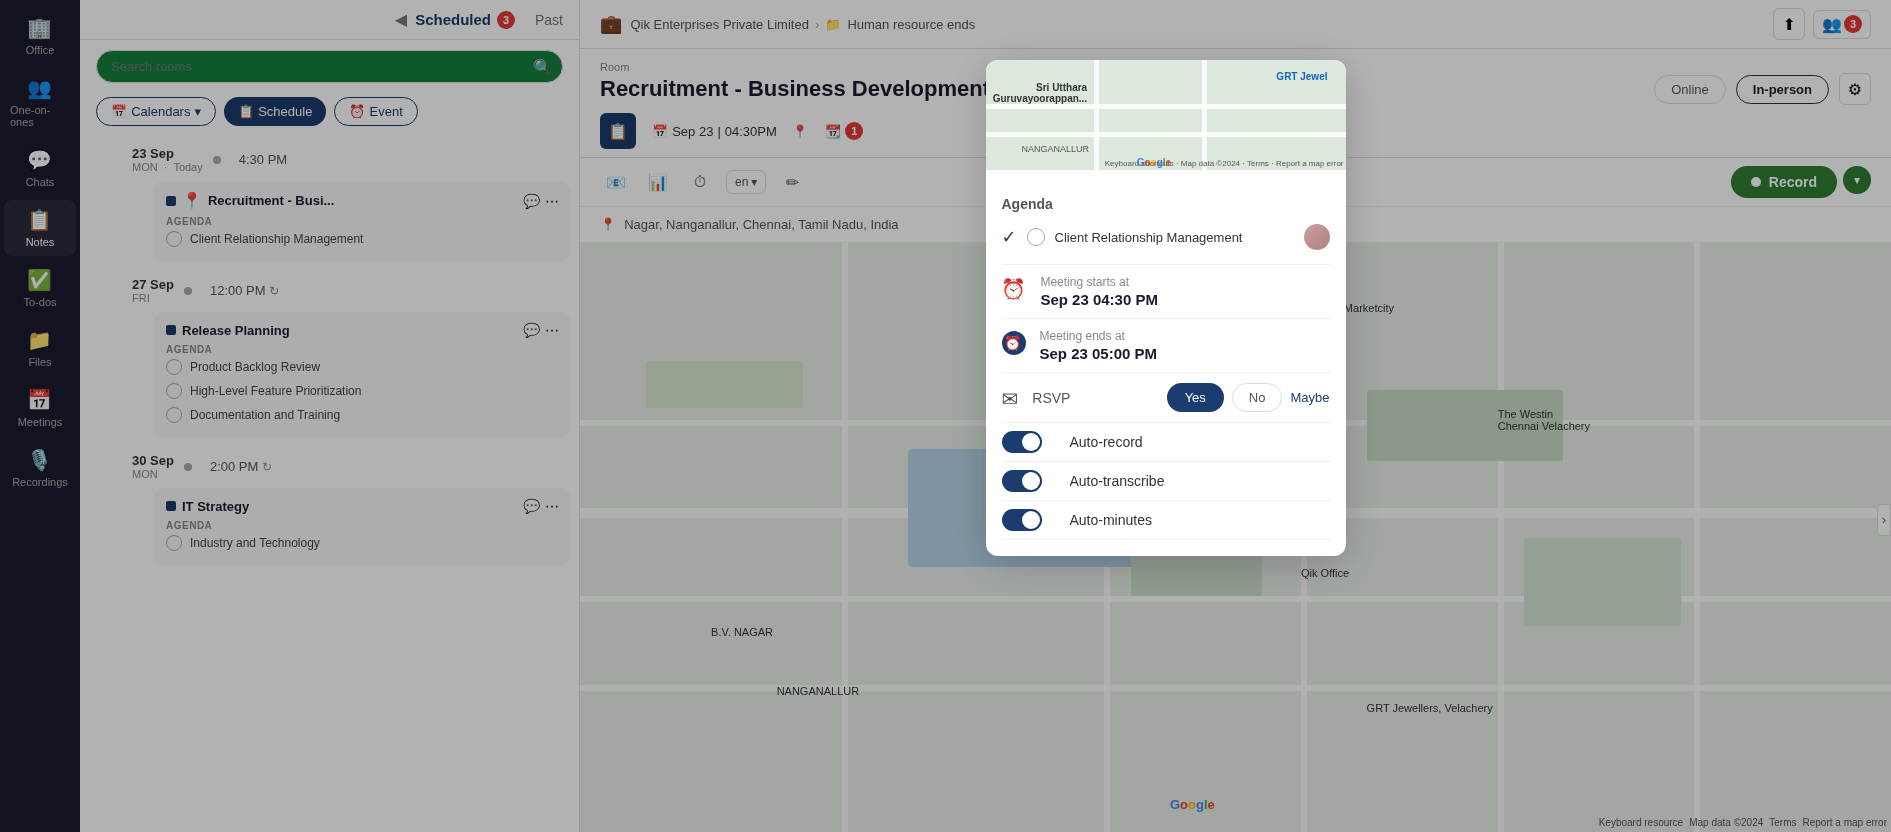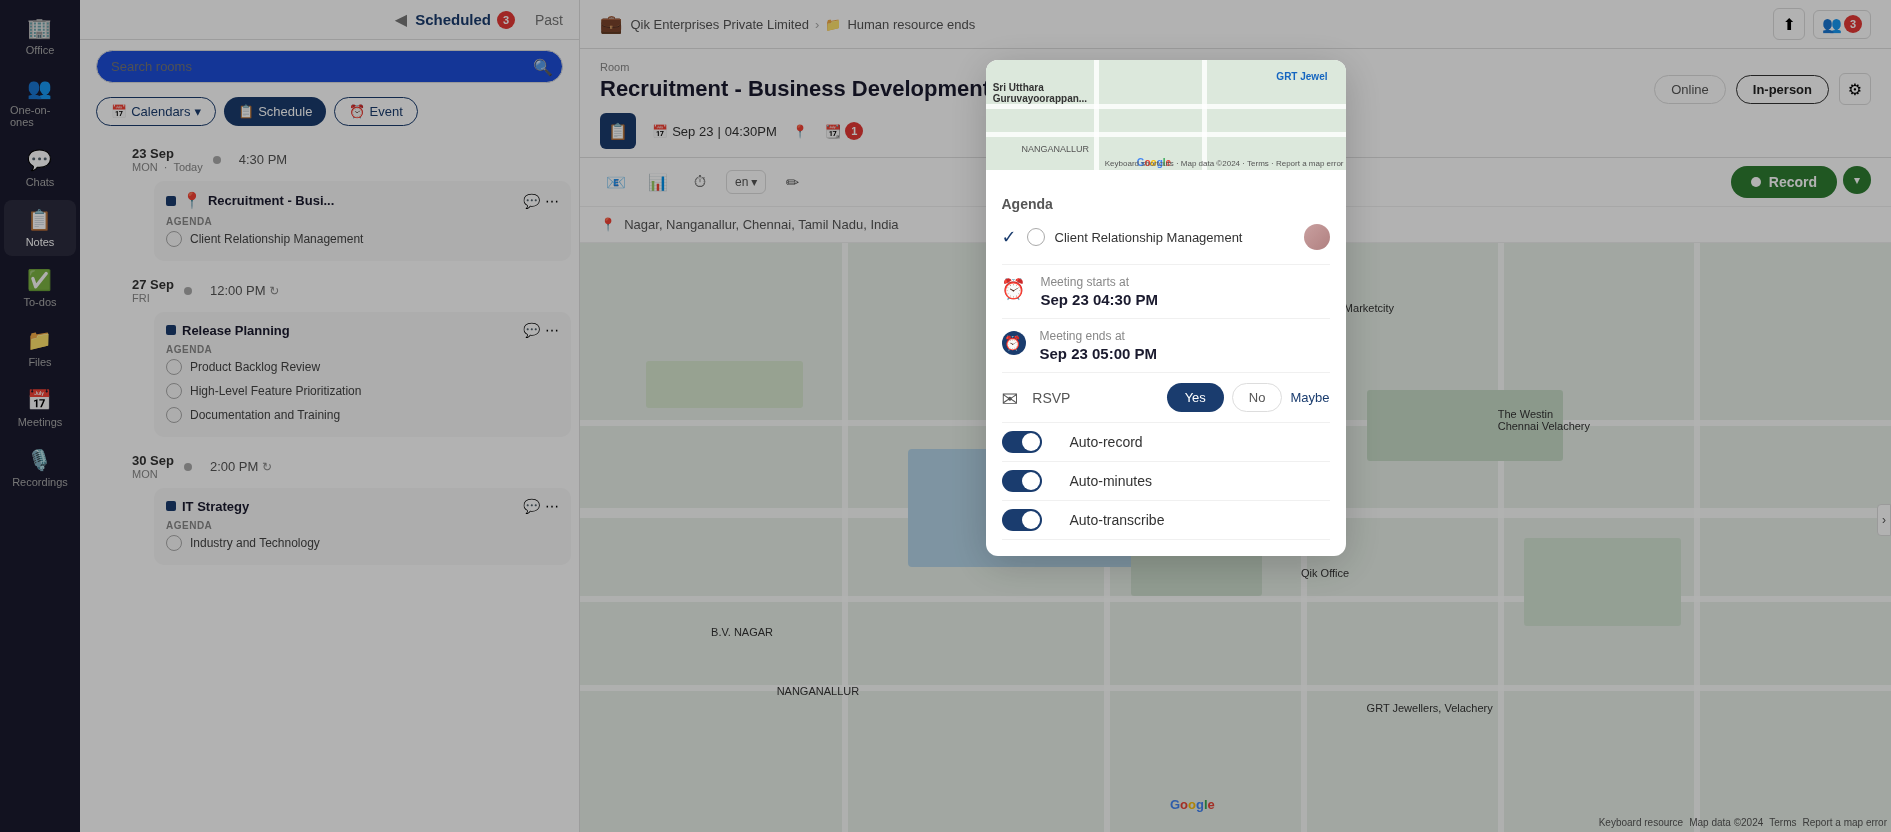--- a/index.html
+++ b/index.html
@@ -86,21 +86,21 @@
     .search-bar {
       margin: 10px 16px;
       position: relative;
     }
     .search-bar input {
       width: 100%;
       padding: 8px 36px 8px 14px;
       border-radius: 20px;
       border: 1px solid #ddd;
       font-size: 13px;
-      background: #1d4ed8;
+      background: #15803d;
       outline: none;
     }
     .search-icon-btn {
       position: absolute;
       right: 10px;
       top: 50%;
       transform: translateY(-50%);
       background: none;
       border: none;
       cursor: pointer;
@@ -831,21 +831,21 @@
   <div class="modal">
 
     <div class="modal-map-preview">
       <div class="modal-map-bg">
 
         <div style="position:absolute; height:5px; background:#fff; opacity:0.8; top:40%; left:0; width:100%;"></div>
         <div style="position:absolute; height:5px; background:#fff; opacity:0.8; top:65%; left:0; width:100%;"></div>
         <div style="position:absolute; width:5px; background:#fff; opacity:0.8; left:30%; top:0; height:100%;"></div>
         <div style="position:absolute; width:5px; background:#fff; opacity:0.8; left:60%; top:0; height:100%;"></div>
 
-        <div style="position:absolute; left:2%; top:20%; font-size:10px; color:#333; font-weight:600;">Sri Utthara<br>Guruvayoorappan...</div>
+        <div style="position:absolute; left:2%; top:20%; font-size:10px; color:#333; font-weight:600;text-align:right;">Sri Utthara<br>Guruvayoorappan...</div>
         <div style="position:absolute; right:5%; top:10%; font-size:10px; color:#1565c0; font-weight:600;">GRT Jewel</div>
         <div style="position:absolute; left:10%; bottom:15%; font-size:9px; color:#555;">NANGANALLUR</div>
 
         <div style="position:absolute; bottom:2px; left:42%; font-weight:700; font-size:10px;">
           <span style="color:#4285f4;">G</span><span style="color:#ea4335;">o</span><span style="color:#fbbc05;">o</span><span style="color:#4285f4;">g</span><span style="color:#34a853;">l</span><span style="color:#ea4335;">e</span>
         </div>
         <div style="position:absolute; bottom:2px; right:2px; font-size:8px; color:#555;">Keyboard shortcuts · Map data ©2024 · Terms · Report a map error</div>
       </div>
     </div>
 
@@ -889,23 +889,23 @@
         </div>
       </div>
 
       <div class="toggle-row">
         <div class="toggle"></div>
         <span class="toggle-label">Auto-record</span>
       </div>
 
       <div class="toggle-row">
         <div class="toggle"></div>
-        <span class="toggle-label">Auto-minutes</span>
+        <span class="toggle-label">Auto-transcribe</span>
       </div>
 
       <div class="toggle-row">
         <div class="toggle"></div>
-        <span class="toggle-label">Auto-transcribe</span>
+        <span class="toggle-label">Auto-minutes</span>
       </div>
 
     </div>
   </div>
 </div>
 
 </body></html>

